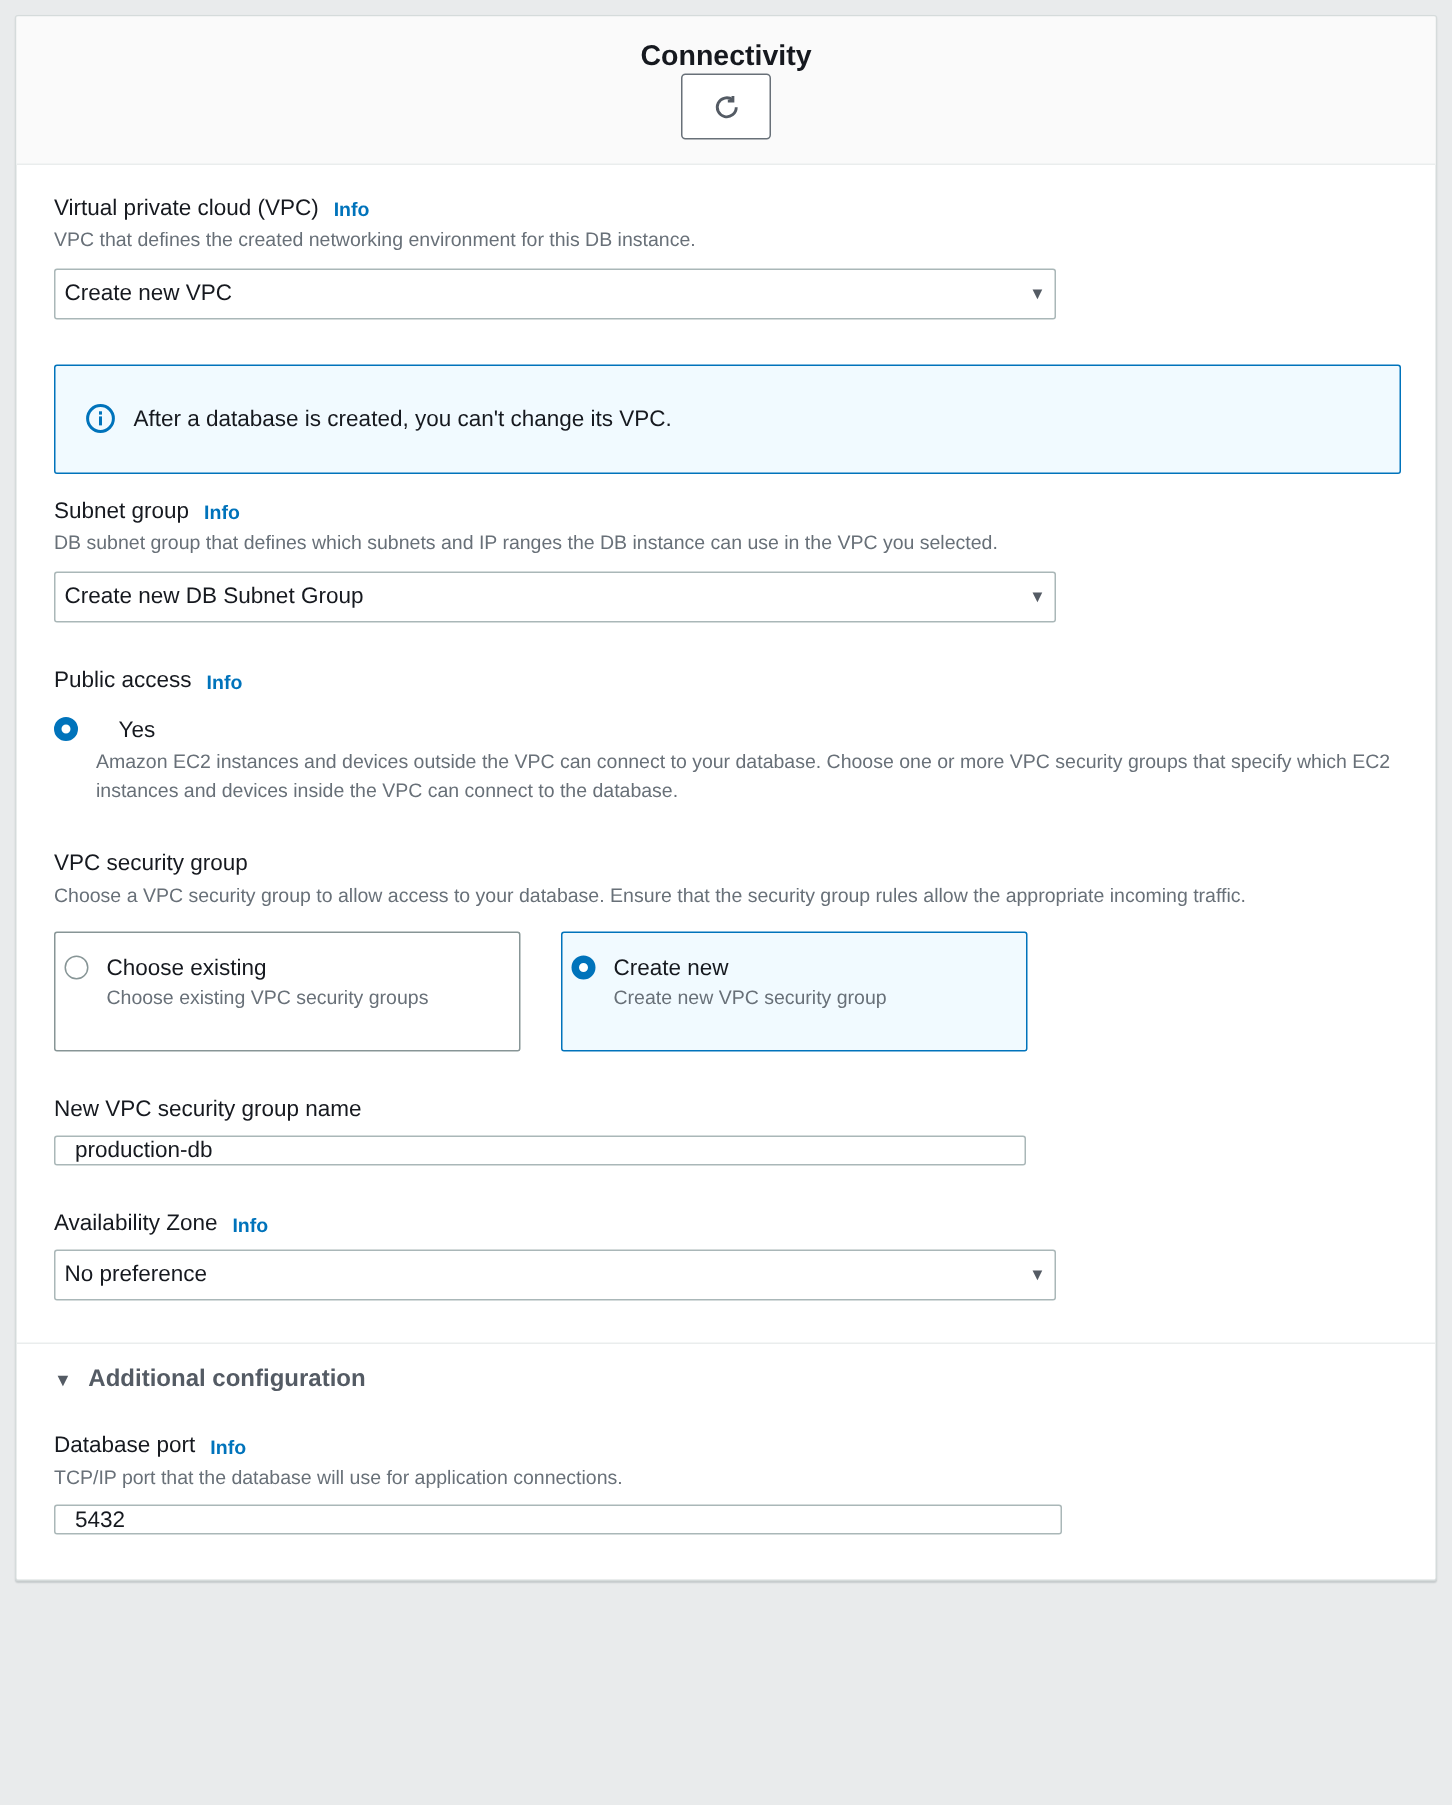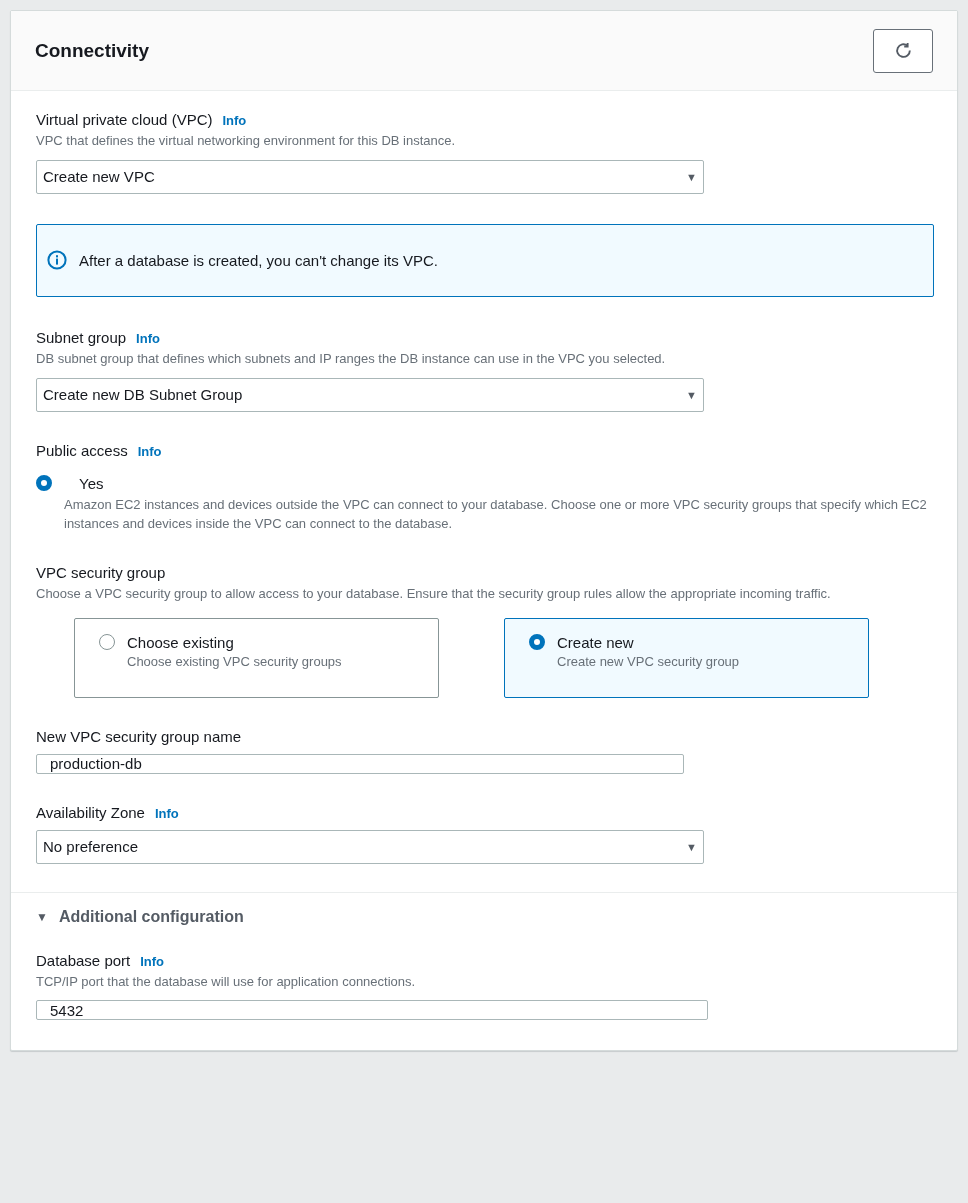--- a/index.html
+++ b/index.html
@@ -17,20 +17,21 @@
     border-radius: 2px;
   }
   .card-header {
     background: #fafafa;
     border-bottom: 1px solid #eaeded;
     padding: 16px 24px;
     display: flex;
     align-items: center;
     justify-content: space-between;
     min-height: 80px;
+    flex-direction: column;
   }
   .panel-title { font-size: 19px; font-weight: 700; color: #16191f; }
   .refresh-btn {
     width: 60px; height: 44px;
     background: #ffffff;
     border: 1px solid #687078;
     border-radius: 3px;
     display: flex; align-items: center; justify-content: center;
     cursor: pointer;
   }
@@ -54,42 +55,41 @@
   }
   .caret { font-size: 11px; color: #545b64; }
   .helper-text { font-size: 13px; color: #687078; margin-top: 7px; }
   .alert {
     width: 898px;
     min-height: 73px;
     background: #f1faff;
     border: 1px solid #0073bb;
     border-radius: 2px;
     display: flex; align-items: center; gap: 12px;
-    padding: 14px 10px;
-    margin: 30px 0 32px 0;
+    padding: 14px 20px;
+    margin: 30px 0 16px 0;
   }
   .alert-text { font-size: 15px; color: #16191f; }
   .radio-option { margin-top: 16px; }
   .radio-row { display: flex; align-items: center; gap: 27px; }
   .radio {
     width: 16px; height: 16px; border-radius: 50%;
     background: #ffffff; border: 1px solid #879596;
     flex: none; cursor: pointer;
   }
   .radio.checked { border: 5px solid #0073bb; }
   .radio-label { font-size: 15px; color: #16191f; cursor: pointer; }
   .radio-desc { font-size: 13px; color: #687078; margin: 3px 0 0 28px; line-height: 1.5; max-width: 880px; }
   .tiles { display: flex; gap: 27px; margin-top: 14px; }
   .tile {
-    width: 365px; min-height: 80px;
+    width: 311px; min-height: 80px;
     border: 1px solid #879596; border-radius: 2px;
     background: #ffffff;
-    padding: 15px 24px;
+    padding: 15px 6px;
     cursor: pointer;
-    margin-left: 38px;
   }
   .tile.selected { border-color: #0073bb; background: #f1faff; }
   .tile-title-row { display: flex; align-items: center; gap: 12px; }
   .tile-title { font-size: 15px; color: #16191f; }
   .tile-subtitle { font-size: 13px; color: #687078; margin: 3px 0 0 28px; }
   .text-input {
     margin-top: 9px;
     height: 20px;
     border: 1px solid #aab7b8;
     border-radius: 2px;
@@ -127,21 +127,21 @@
     </button>
   </div>
 
   <div class="card-body">
 
     <div class="field">
       <div class="label-row">
         <span class="field-label">Virtual private cloud (VPC)</span>
         <a class="info-link">Info</a>
       </div>
-      <div class="field-desc">VPC that defines the virtual networking environment for this DB instance.</div>
+      <div class="field-desc">VPC that defines the created networking environment for this DB instance.</div>
       <div class="select control">
         <span>Create new VPC</span>
         <span class="caret">▼</span>
       </div>
     </div>
 
     <div class="alert">
       <span style="display:flex;">
         <svg width="20" height="20" viewBox="0 0 20 20">
           <circle cx="10" cy="10" r="8.6" fill="none" stroke="#0073bb" stroke-width="2"></circle>

